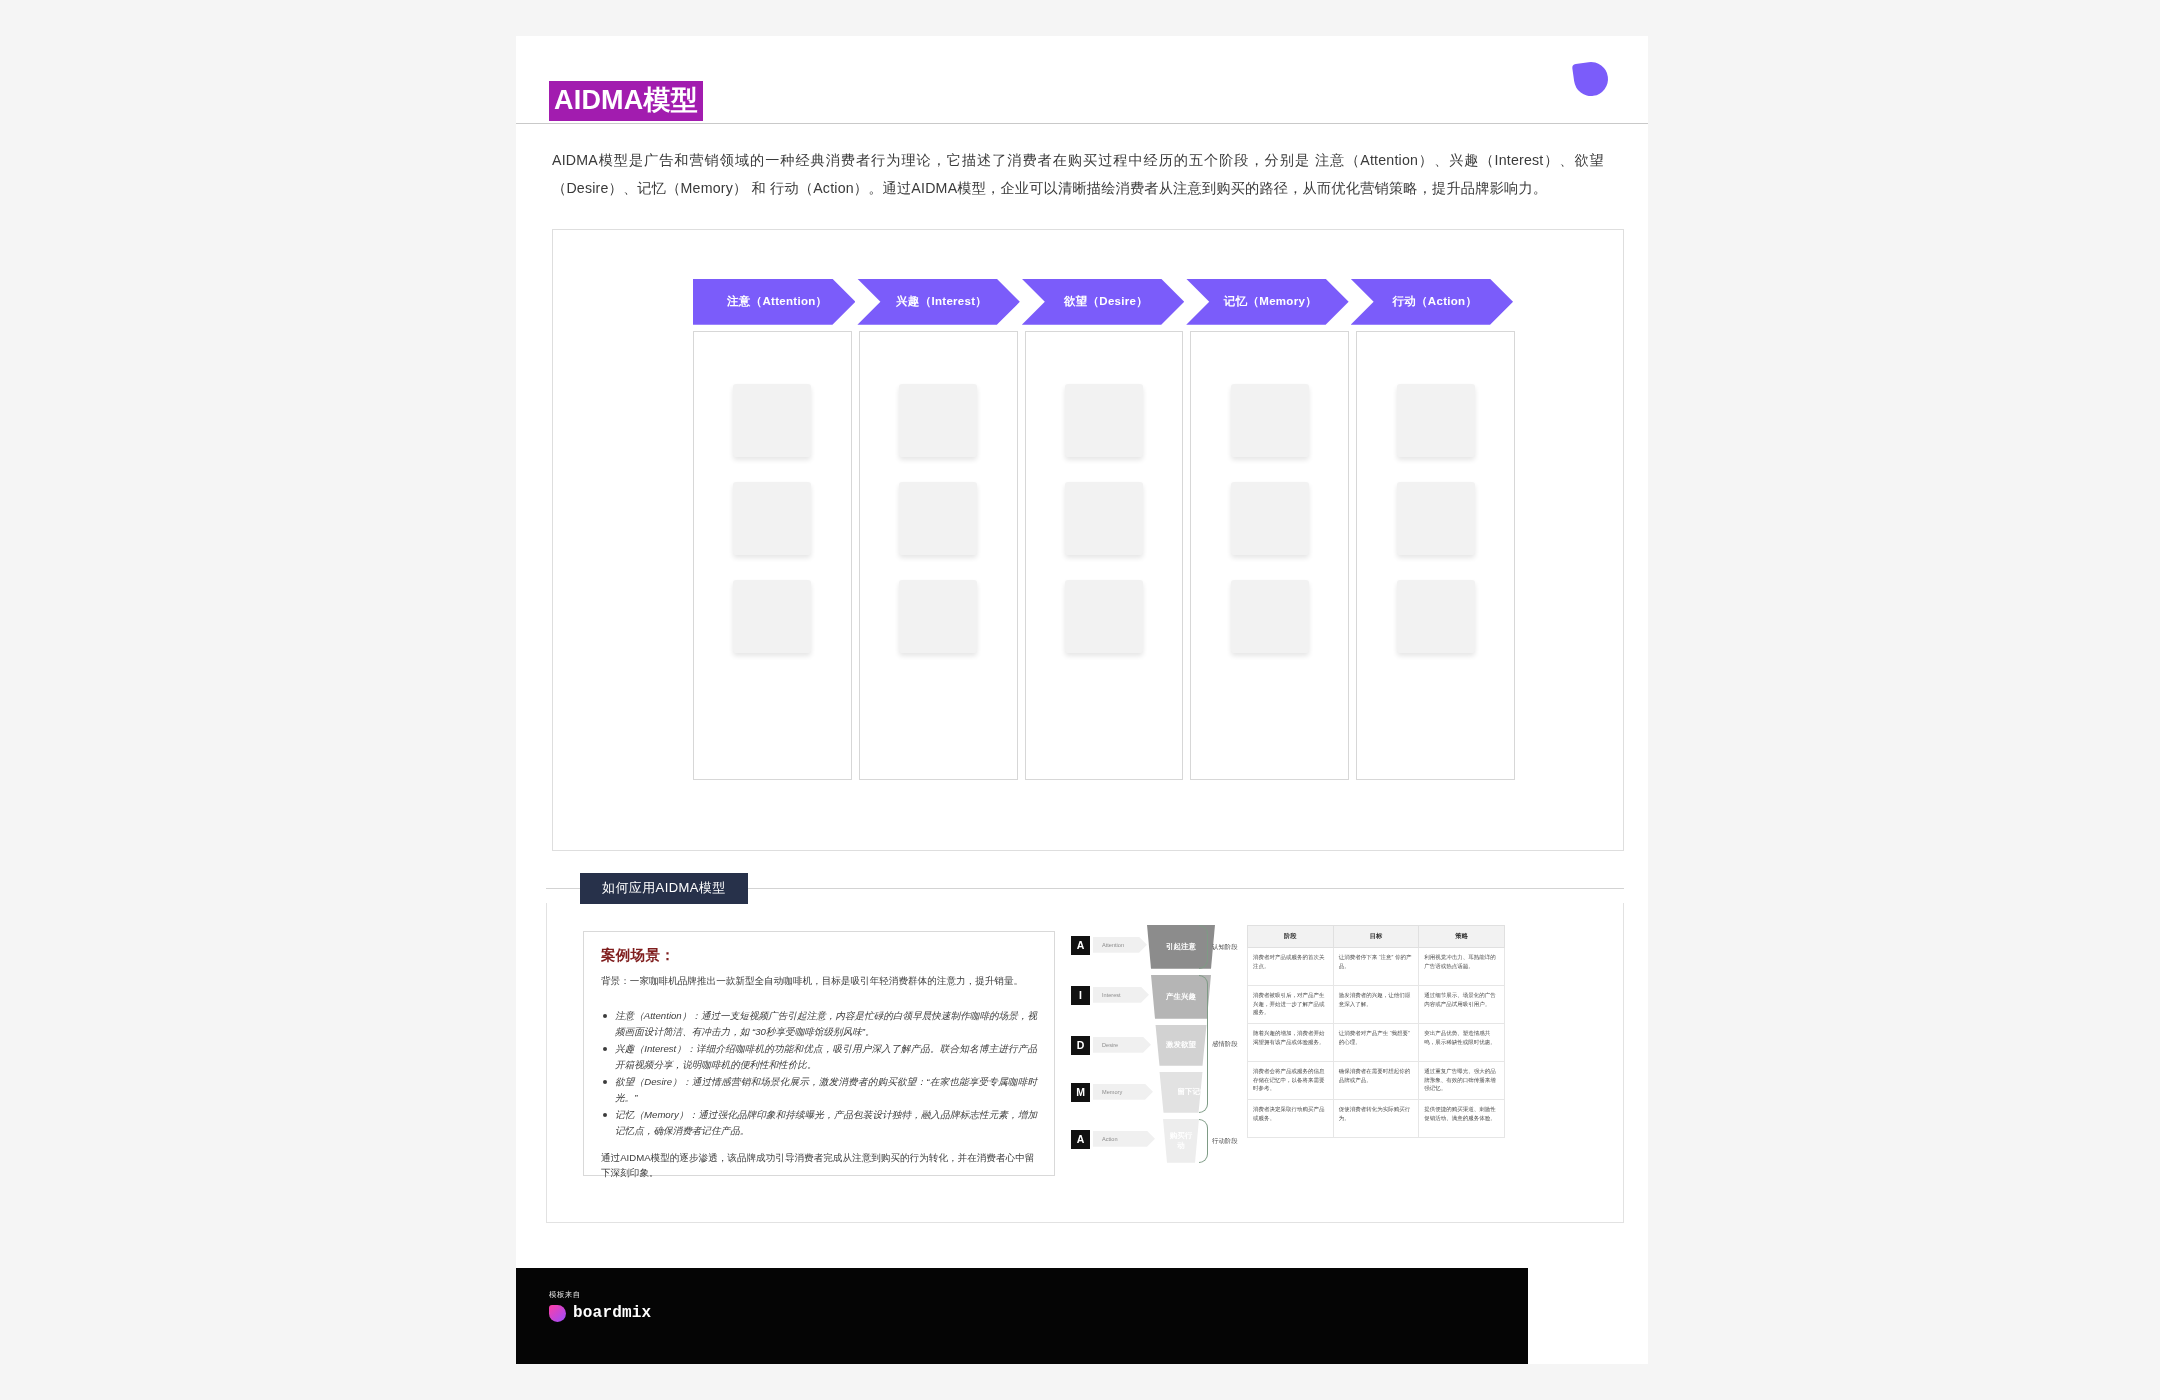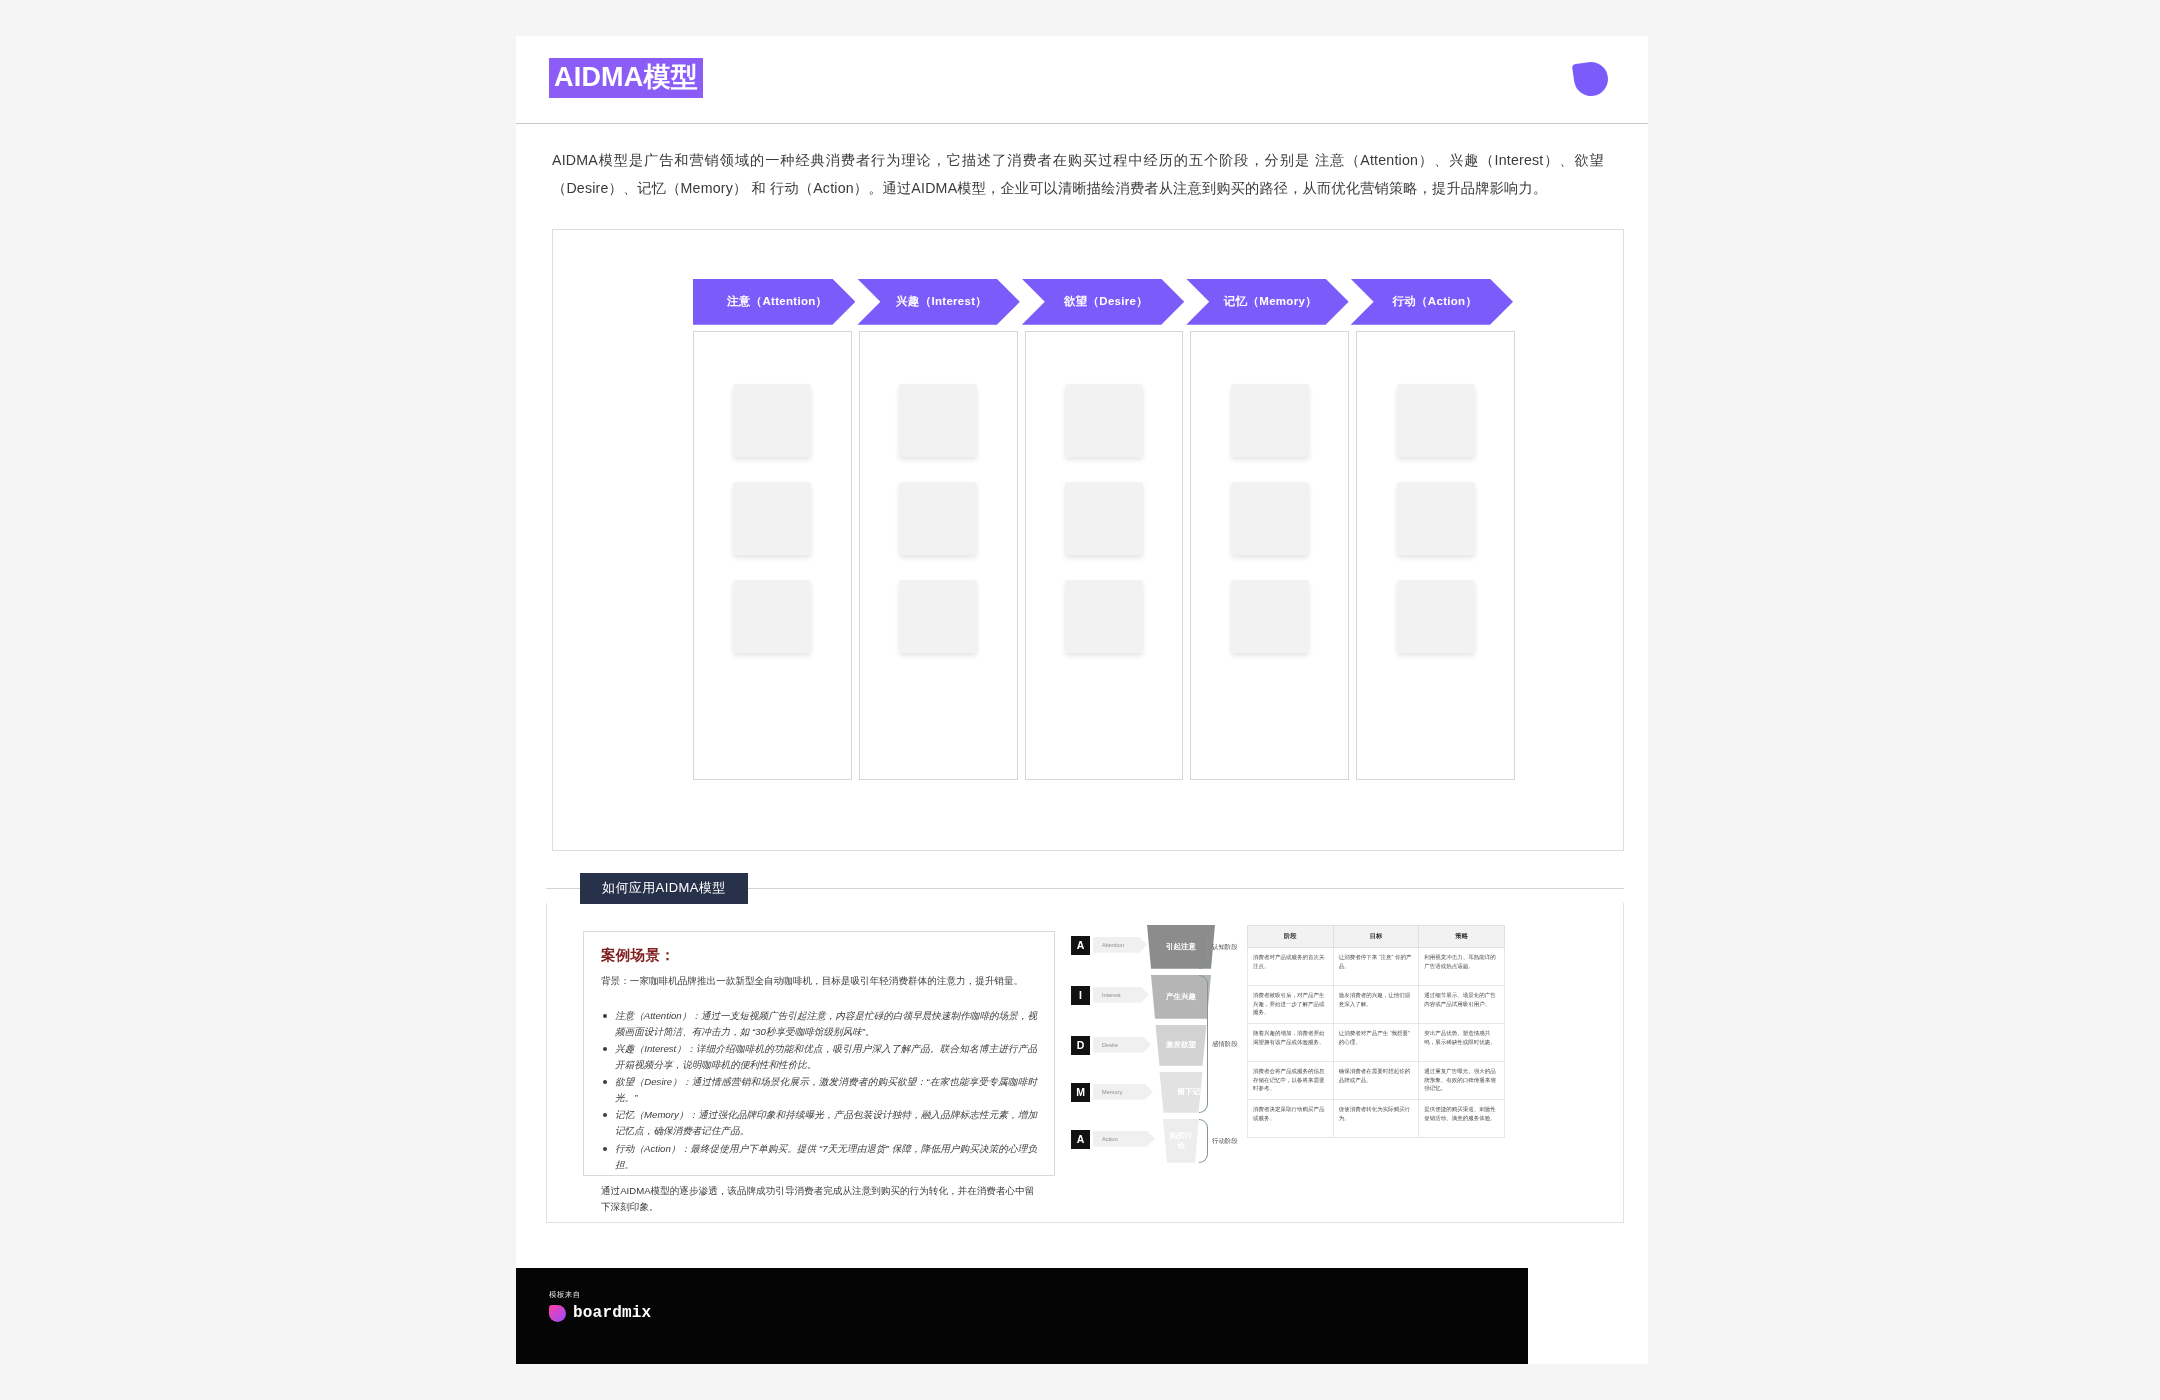--- a/index.html
+++ b/index.html
@@ -27,27 +27,28 @@
     height: 88px;
     border-bottom: 1px solid #c9c9c9;
   }
   .title-wrap {
     position: absolute;
     left: 33px;
     top: 22px;
   }
   .page-title {
     display: inline-block;
-    background: #8b5cf6;
+    background: #a21caf;
     color: #ffffff;
     font-size: 27px;
     font-weight: 700;
     letter-spacing: .2px;
     padding: 4px 5px 6px 5px;
     line-height: 1.12;
+    margin-top: 23px;
   }
   .brand-logo {
     position: absolute;
     right: 40px;
     top: 26px;
     width: 34px;
     height: 34px;
   }
   .brand-logo .blob {
     width: 34px; height: 34px;
@@ -408,21 +409,20 @@
   <div class="apply-panel">
 
     <div class="case-box">
       <div class="case-title">案例场景：</div>
       <div class="case-bg">背景：一家咖啡机品牌推出一款新型全自动咖啡机，目标是吸引年轻消费群体的注意力，提升销量。</div>
       <ul class="case-list" id="caseList">
           <li>注意（Attention）：通过一支短视频广告引起注意，内容是忙碌的白领早晨快速制作咖啡的场景，视频画面设计简洁、有冲击力，如 “30秒享受咖啡馆级别风味”。</li>
           <li>兴趣（Interest）：详细介绍咖啡机的功能和优点，吸引用户深入了解产品。联合知名博主进行产品开箱视频分享，说明咖啡机的便利性和性价比。</li>
           <li>欲望（Desire）：通过情感营销和场景化展示，激发消费者的购买欲望：“在家也能享受专属咖啡时光。”</li>
           <li>记忆（Memory）：通过强化品牌印象和持续曝光，产品包装设计独特，融入品牌标志性元素，增加记忆点，确保消费者记住产品。</li>
-          <li>行动（Action）：最终促使用户下单购买。提供 “7天无理由退货” 保障，降低用户购买决策的心理负担。</li>
         </ul>
       <div class="case-foot">通过AIDMA模型的逐步渗透，该品牌成功引导消费者完成从注意到购买的行为转化，并在消费者心中留下深刻印象。</div>
     </div>
 
     <div class="funnel" id="funnel">
         <div class="f-row" style="top: 0px;">
           <div class="f-badge">A</div>
           <div class="f-tag" style="width: 54px;">Attention</div>
           <div class="f-seg" style="background: rgb(140, 140, 140); width: 78px; height: 44px; left: 71px; top: 0px; clip-path: polygon(5px 0px, 73px 0px, 69px 100%, 9px 100%);">
             <span>引起注意</span>

